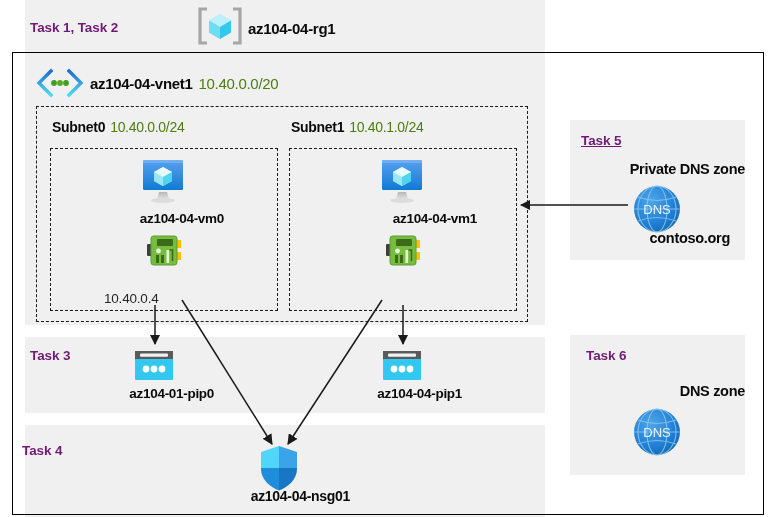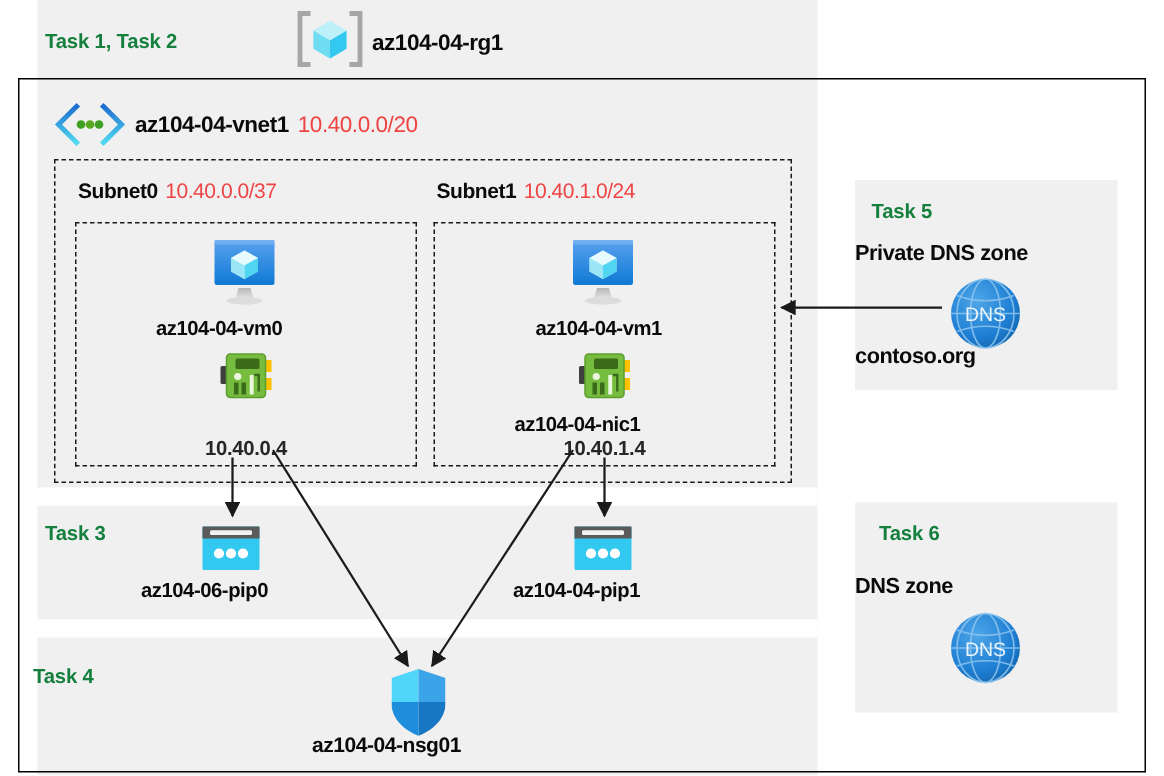--- a/index.html
+++ b/index.html
@@ -12,53 +12,53 @@
     position: relative;
     width: 776px;
     height: 517px;
     background: #ffffff;
     overflow: hidden;
   }
 
   
   .task-label {
     position: absolute;
-    color: #15803d;
+    color: #701a75;
     font-weight: bold;
     font-size: 13.5px;
     letter-spacing: -0.1px;
     white-space: nowrap;
   }
   .res-name {
     position: absolute;
     color: #0a0a0a;
     font-weight: bold;
     font-size: 13.5px;
     white-space: nowrap;
-    text-align: left;
+    text-align: right;
     letter-spacing: -0.3px;
   }
   .res-sub {
     position: absolute;
     color: #262626;
-    font-weight: bold;
+    font-weight: normal;
     font-size: 13.5px;
     white-space: nowrap;
-    text-align: center;
+    text-align: left;
     letter-spacing: -0.2px;
   }
   .hdr {
     position: absolute;
     white-space: nowrap;
     font-size: 14px;
     color: #0a0a0a;
     letter-spacing: -0.3px;
   }
   .hdr b { font-weight: bold; }
-  .hdr span.cidr { font-weight: normal; color: #ef4444; }
+  .hdr span.cidr { font-weight: normal; color: #4d7c0f; }
 
   
   .panel {
     position: absolute;
     background: #f0f0f0;
   }
   .outer-rg {
     position: absolute;
     border: 1.6px solid #000000;
     box-sizing: border-box;
@@ -131,21 +131,21 @@
       <circle cx="30" cy="15" r="2.9" fill="#3f9f22"></circle>
     </svg>
   </div>
   <div class="hdr" style="left:90px; top:75px; font-size:15px;">
     <b>az104-04-vnet1</b><span class="cidr" style="margin-left:6px;">10.40.0.0/20</span>
   </div>
 
   <div class="dashed" style="left:36px; top:106px; width:492px; height:216px;"></div>
 
   <div class="hdr" style="left:52px; top:119px;">
-    <b>Subnet0</b><span class="cidr" style="margin-left:5px;">10.40.0.0/37</span>
+    <b>Subnet0</b><span class="cidr" style="margin-left:5px;">10.40.0.0/24</span>
   </div>
   <div class="dashed" style="left:50px; top:148px; width:228px; height:163px;"></div>
 
   <div class="icon" style="left:134px; top:157px; width:58px; height:50px;">
     <svg width="58" height="50" viewBox="0 0 58 50">
       <defs>
         <linearGradient id="vmScreen0" x1="0" y1="0" x2="0" y2="1">
           <stop offset="0%" stop-color="#5aa0ef"></stop>
           <stop offset="100%" stop-color="#0f7ad4"></stop>
         </linearGradient>
@@ -220,36 +220,34 @@
       <rect x="6" y="3" width="26" height="29" rx="2.5" fill="#76bc3f"></rect>
       <rect x="6" y="3" width="26" height="29" rx="2.5" fill="none" stroke="#5d9e2e" stroke-width="1"></rect>
       <rect x="12" y="6" width="16" height="7" rx="1" fill="#3b6b18"></rect>
       <circle cx="13.5" cy="18" r="2.4" fill="#eaf7de"></circle>
       <rect x="11" y="22" width="3" height="8" fill="#3b6b18"></rect>
       <rect x="16" y="22" width="3" height="8" fill="#3b6b18"></rect>
       <rect x="21.5" y="17" width="2.6" height="13" fill="#eaf7de"></rect>
       <path d="M24.5 17 L27.5 17 L27.5 28" fill="none" stroke="#3b6b18" stroke-width="1.6"></path>
     </svg>
   </div>
-  <div class="res-name" style="left:343px; top:275px; width:120px;">az104-04-nic1</div>
-  <div class="res-sub" style="left:343px; top:291px; width:120px;">10.40.1.4</div>
 
   <div class="task-label" style="left:30px; top:348px;">Task 3</div>
 
   <div class="icon" style="left:133px; top:349px; width:42px; height:34px;">
     <svg width="42" height="34" viewBox="0 0 42 34">
       <rect x="2" y="2" width="38" height="29" rx="1" fill="#32c8f0"></rect>
       <rect x="2" y="2" width="38" height="8" fill="#5b5b5b"></rect>
       <rect x="7" y="4.5" width="28" height="3.2" rx="1" fill="#f2f2f2"></rect>
       <circle cx="13" cy="20" r="3.4" fill="#ffffff"></circle>
       <circle cx="21" cy="20" r="3.4" fill="#ffffff"></circle>
       <circle cx="29" cy="20" r="3.4" fill="#ffffff"></circle>
     </svg>
   </div>
-  <div class="res-name" style="left:94px; top:386px; width:120px;">az104-06-pip0</div>
+  <div class="res-name" style="left:94px; top:386px; width:120px;">az104-01-pip0</div>
 
   <div class="icon" style="left:381px; top:349px; width:42px; height:34px;">
     <svg width="42" height="34" viewBox="0 0 42 34">
       <rect x="2" y="2" width="38" height="29" rx="1" fill="#32c8f0"></rect>
       <rect x="2" y="2" width="38" height="8" fill="#5b5b5b"></rect>
       <rect x="7" y="4.5" width="28" height="3.2" rx="1" fill="#f2f2f2"></rect>
       <circle cx="13" cy="20" r="3.4" fill="#ffffff"></circle>
       <circle cx="21" cy="20" r="3.4" fill="#ffffff"></circle>
       <circle cx="29" cy="20" r="3.4" fill="#ffffff"></circle>
     </svg>
@@ -268,21 +266,21 @@
       <g clip-path="url(#shieldClip)">
         <rect x="0" y="0" width="20" height="23" fill="#50d6fa"></rect>
         <rect x="20" y="0" width="20" height="23" fill="#3ba3e8"></rect>
         <rect x="0" y="23" width="20" height="24" fill="#1e8ddc"></rect>
         <rect x="20" y="23" width="20" height="24" fill="#1877c4"></rect>
       </g>
     </svg>
   </div>
   <div class="res-name" style="left:208px; top:488px; width:142px; font-size:14px;">az104-04-nsg01</div>
 
-  <div class="task-label" style="left:581px; top:133px;">Task 5</div>
+  <div class="task-label" style="left:581px; top:133px;text-decoration:underline;">Task 5</div>
   <div class="res-name" style="left:570px; top:161px; width:175px; font-size:14.5px;">Private DNS zone</div>
 
   <div class="icon" style="left:632px; top:184px; width:50px; height:50px;">
     <svg width="50" height="50" viewBox="0 0 50 50">
       <defs>
         <radialGradient id="dnsG1" cx="0.38" cy="0.32" r="0.78">
           <stop offset="0%" stop-color="#4ea6e8"></stop>
           <stop offset="65%" stop-color="#1f7fd4"></stop>
           <stop offset="100%" stop-color="#1264aa"></stop>
         </radialGradient>

